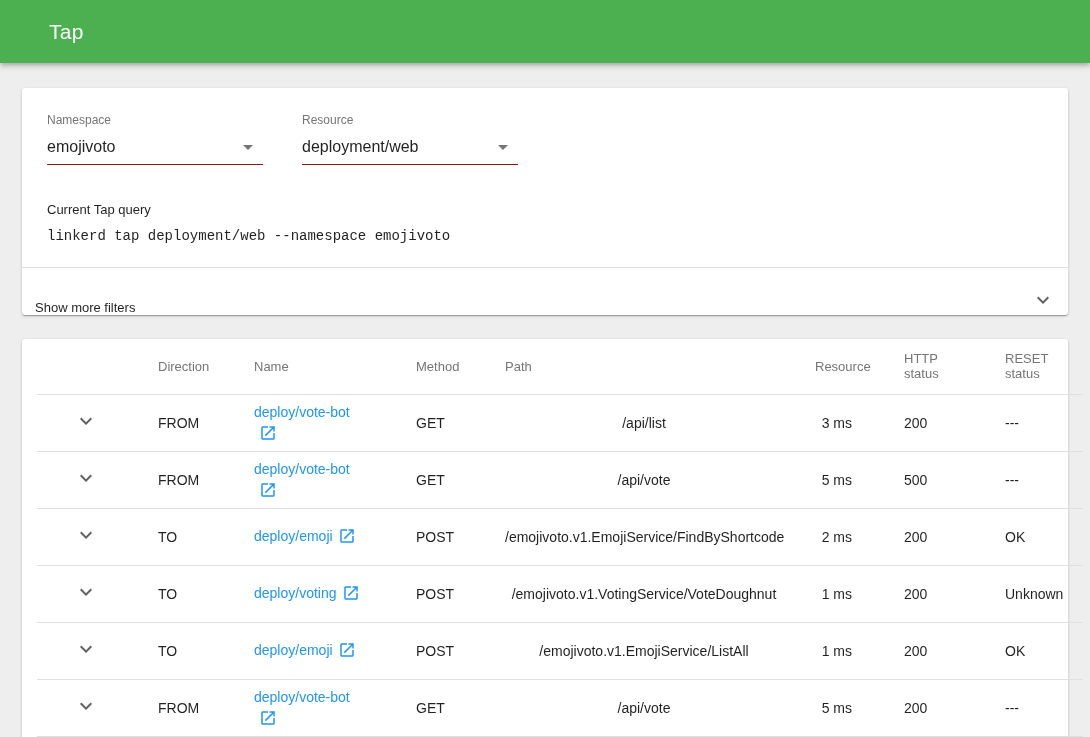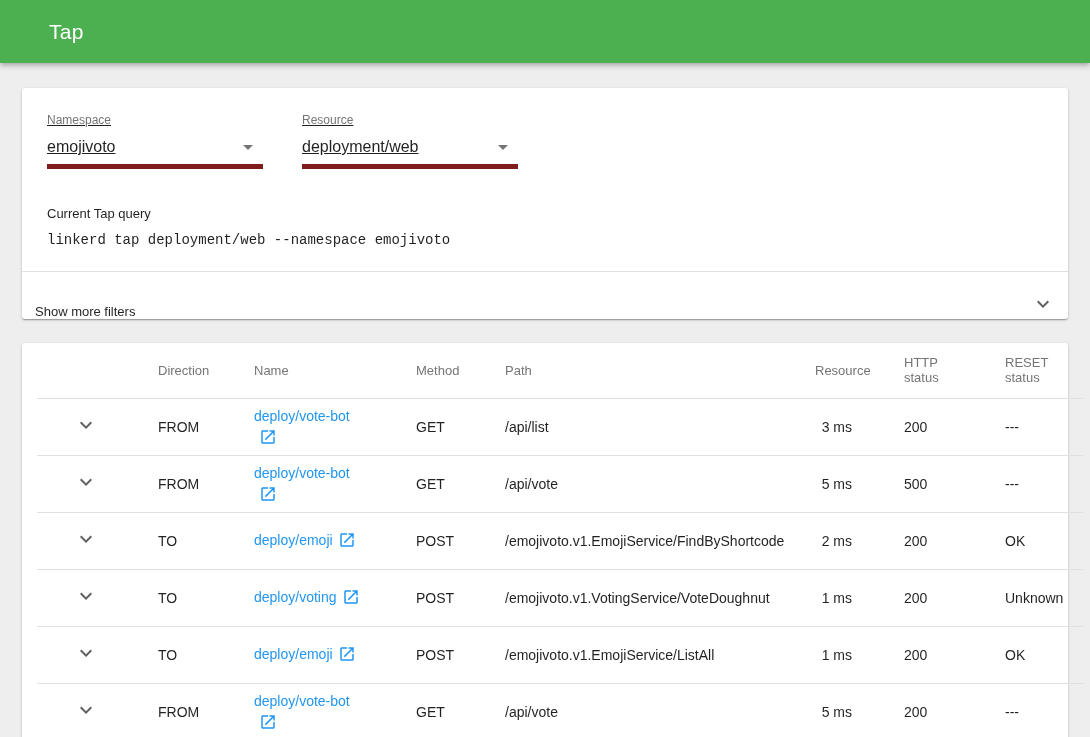--- a/index.html
+++ b/index.html
@@ -21,28 +21,28 @@
 
   
   .card {
     background: #ffffff; margin: 0 22px; border-radius: 3px;
     box-shadow: 0 1px 3px rgba(0,0,0,0.2), 0 1px 1px rgba(0,0,0,0.14), 0 2px 1px -1px rgba(0,0,0,0.12);
   }
   .filter-card { margin-top: 25px; padding-top: 18px; }
   .filter-inner { padding: 0 25px; }
 
   .selects-row { display: flex; align-items: flex-start; }
-  .select-group { margin-top: 7px; width: 216px; text-decoration: underline; }
+  .select-group { margin-top: 7px; width: 216px; }
   .select-group + .select-group { margin-left: 39px; }
   .select-label { font-size: 12px; color: #757575; display: block; }
   .select-box {
     margin-top: 7px; width: 216px;
     display: flex; align-items: center; justify-content: space-between;
     font-size: 16px; color: rgba(0,0,0,0.87);
-    border-bottom: 5px solid #7f1d1d;
+    border-bottom: 1px solid #7f1d1d;
     padding: 4px 2px 8px 0; cursor: pointer;
   }
   .dd-arrow {
     width: 0; height: 0; margin-right: 8px;
     border-left: 5px solid transparent; border-right: 5px solid transparent;
     border-top: 5px solid #757575;
   }
   .buttons { display: flex; align-items: center; margin-left: 39px; }
   .btn {
     font-family: "Liberation Sans", sans-serif;
@@ -78,21 +78,21 @@
     height: 55px; padding: 0 16px;
     border-bottom: 1px solid #e0e0e0;
   }
   td {
     font-size: 14px; color: rgba(0,0,0,0.87);
     vertical-align: middle; height: 57px; padding: 0 16px;
     border-bottom: 1px solid #e0e0e0;
   }
   th.c-exp, td.c-exp { padding: 0 0 0 37px; }
   th.c-lat, td.c-lat { text-align: right; padding-right: 36px; }
-  td.c-path { white-space: nowrap; }
+  td.c-path { white-space: nowrap; text-align: center; }
   .exp-btn { display: inline-flex; cursor: pointer; }
   .exp-btn svg { fill: #616161; }
   .name-wrap { max-width: 114px; line-height: 21px; }
   .res-link { color: #2196f3; text-decoration: none; cursor: pointer; }
   .ext-icon { display: inline-block; margin-left: 5px; vertical-align: -4px; cursor: pointer; }
   .ext-icon svg { fill: #2196f3; display: block; }
 </style>
 </head>
 <body>
 

